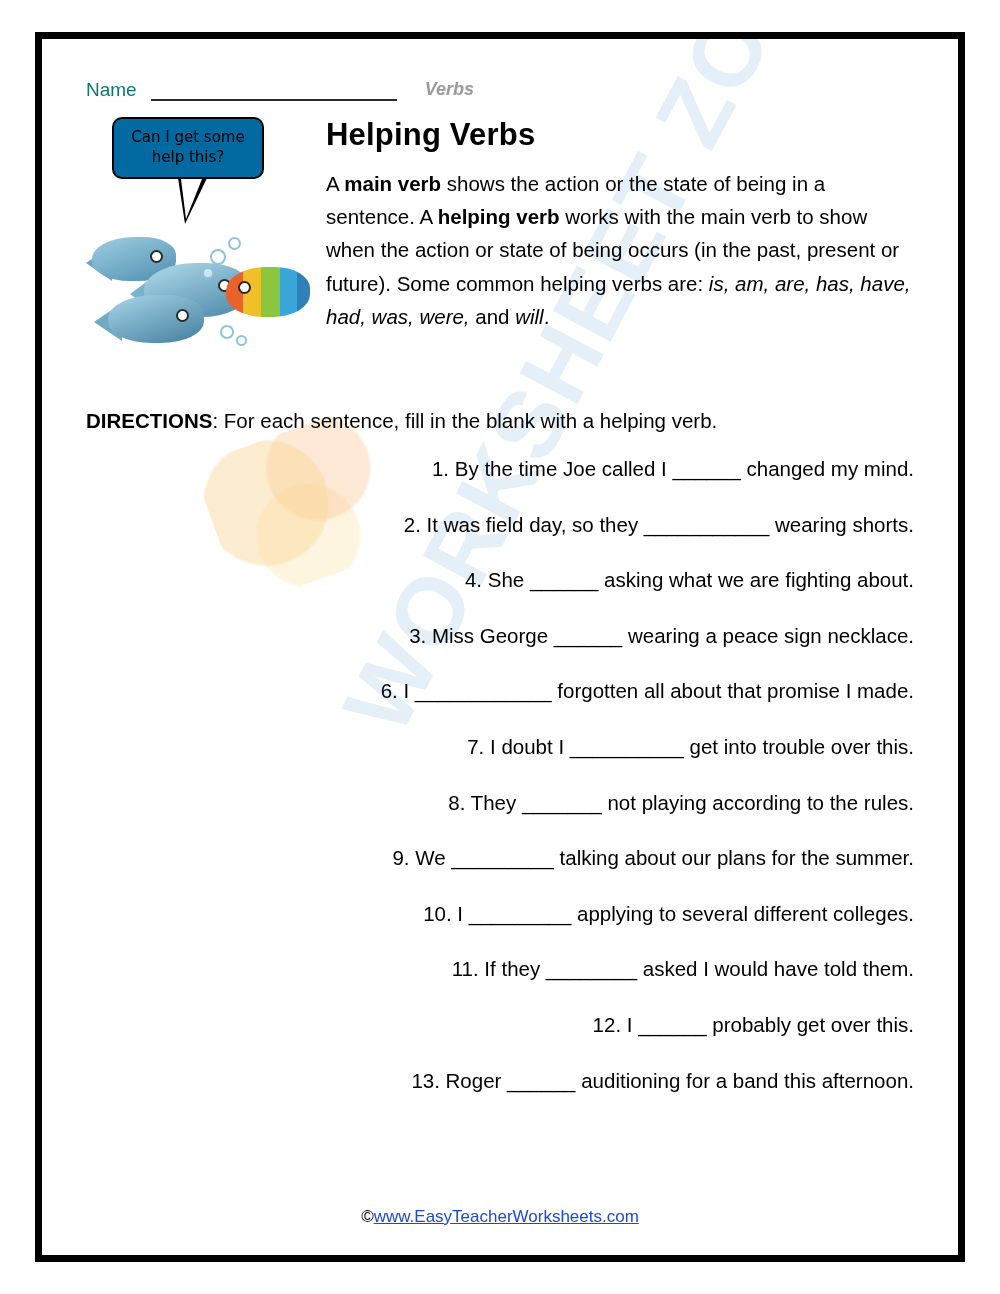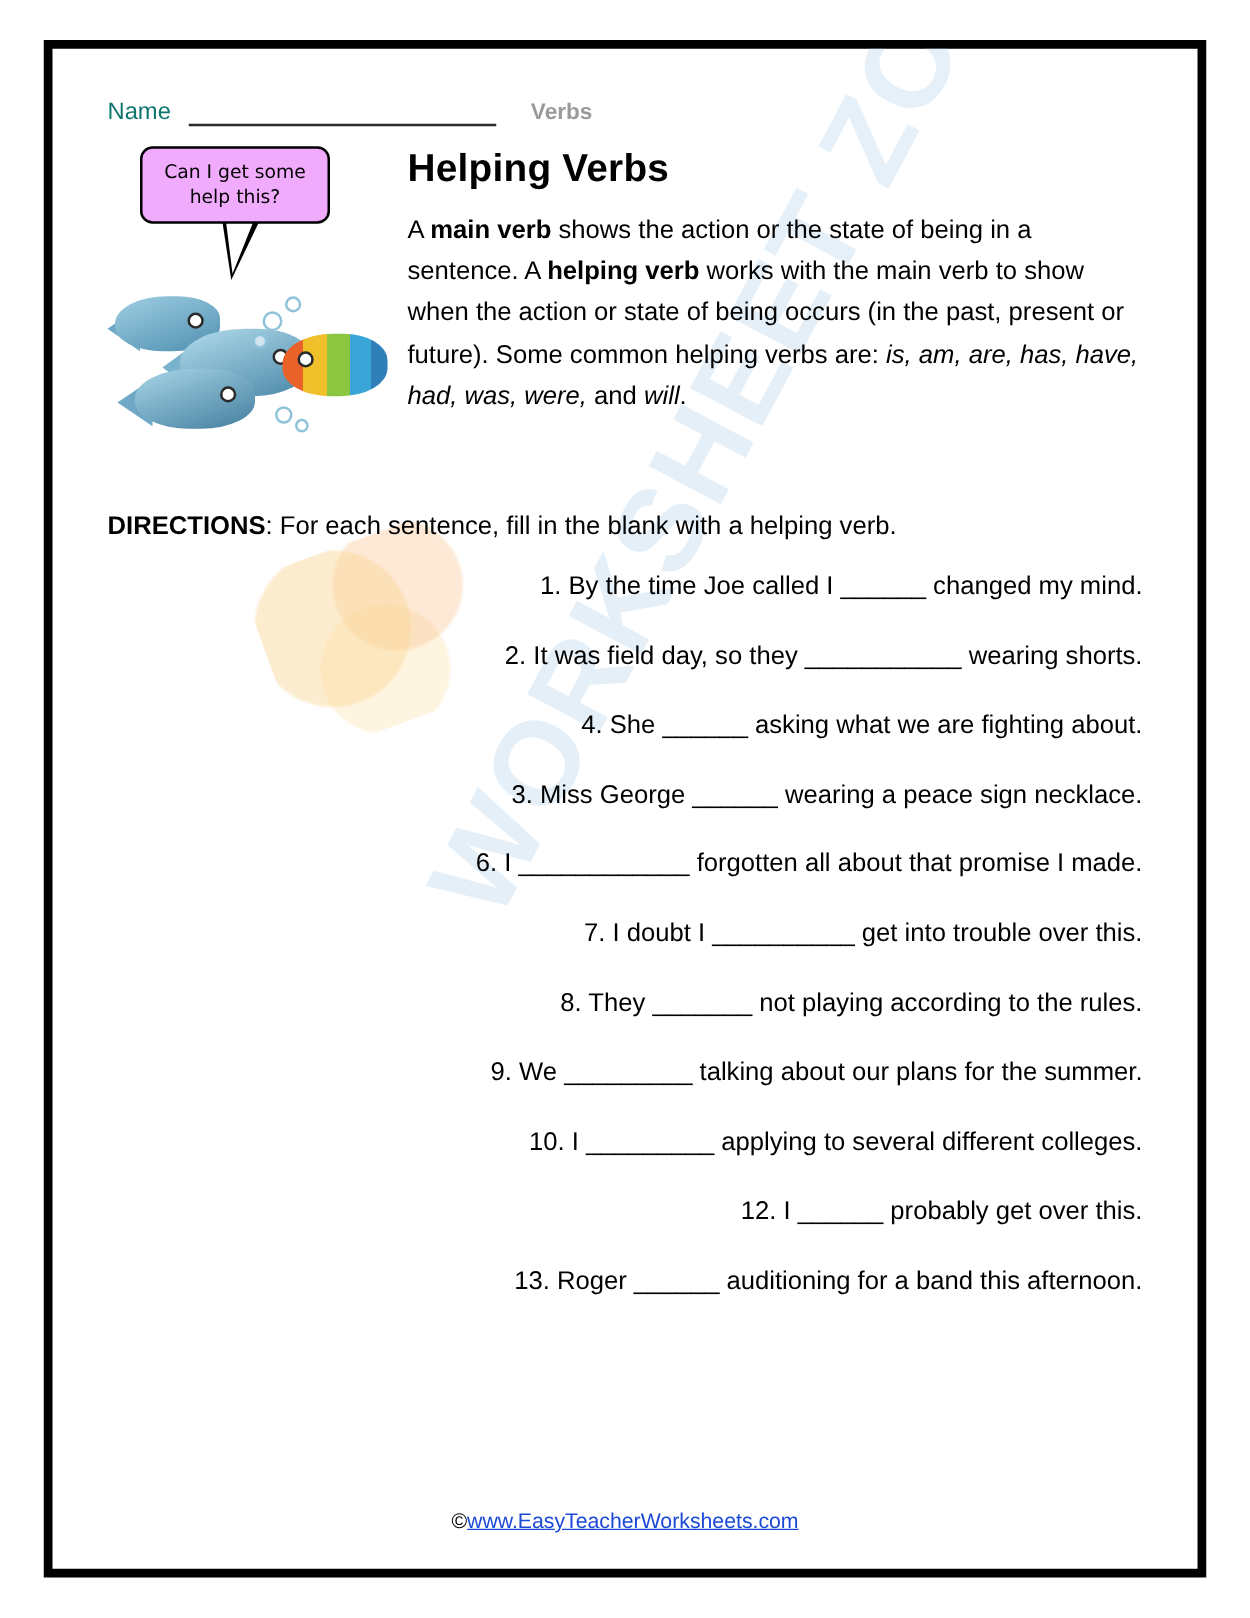--- a/index.html
+++ b/index.html
@@ -89,20 +89,21 @@
     width: 246px;
     border-bottom: 2px solid #2a2a2a;
     height: 20px;
   }
   .name-topic {
     font-size: 18px;
     font-weight: bold;
     color: #9a9a9a;
     margin-left: 14px;
     padding-bottom: 1px;
+    font-style: italic;
   }
 
   
   .header-block {
     position: relative;
     margin-top: 16px;
     min-height: 250px;
   }
 
   .art {
@@ -114,21 +115,21 @@
   }
 
   .bubble {
     position: absolute;
     left: 26px;
     top: 0;
     width: 152px;
     height: 62px;
     border: 2px solid #000;
     border-radius: 10px;
-    background: #f0abfc;
+    background: #0369a1;
     box-sizing: border-box;
     text-align: center;
     font-size: 15px;
     line-height: 1.35;
     padding-top: 8px;
     font-family: "DejaVu Sans", sans-serif;
   }
   .bubble-tail {
     position: absolute;
     left: 92px;
@@ -303,20 +304,21 @@
       <div class="questions">
         <div class="q">1. By the time Joe called I ______ changed my mind.</div>
         <div class="q">2. It was field day, so they ___________ wearing shorts.</div>
         <div class="q">4. She ______ asking what we are fighting about.</div>
         <div class="q">3. Miss George ______ wearing a peace sign necklace.</div>
         <div class="q">6. I ____________ forgotten all about that promise I made.</div>
         <div class="q">7. I doubt I __________ get into trouble over this.</div>
         <div class="q">8. They _______ not playing according to the rules.</div>
         <div class="q">9. We _________ talking about our plans for the summer.</div>
         <div class="q">10. I _________ applying to several different colleges.</div>
+        <div class="q">11. If they ________ asked I would have told them.</div>
         <div class="q">12. I ______ probably get over this.</div>
         <div class="q">13. Roger ______ auditioning for a band this afternoon.</div>
       </div>
 
     </div>
   </div>
 
   <div class="footer">
     <span>©</span><a href="#">www.EasyTeacherWorksheets.com</a>
   </div>

